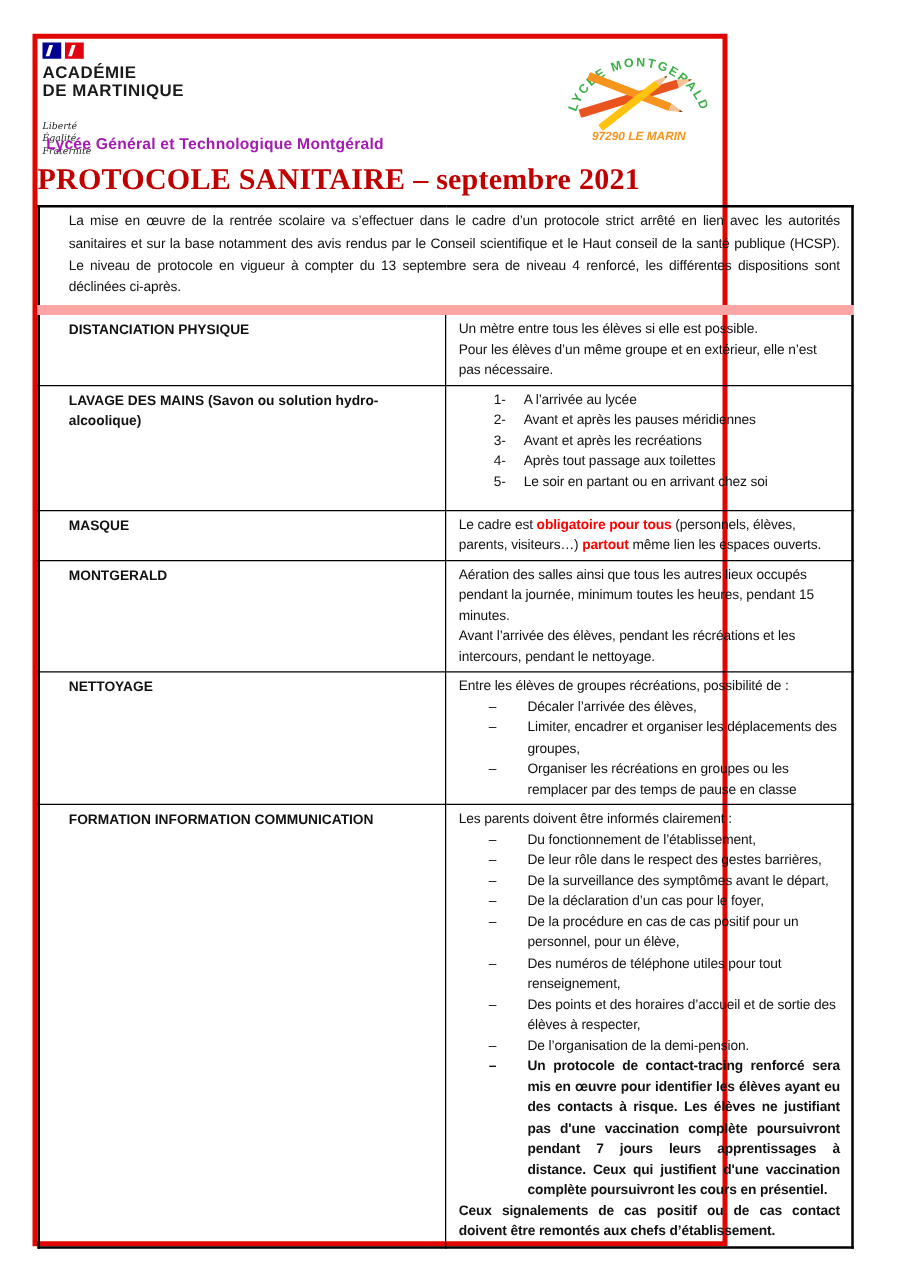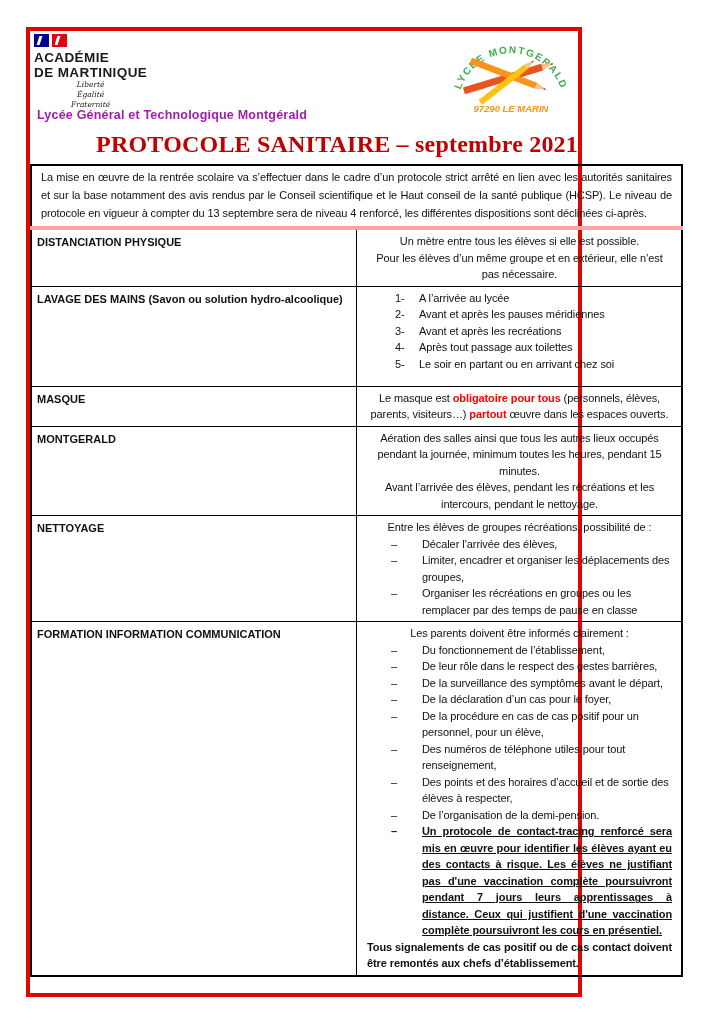--- a/index.html
+++ b/index.html
@@ -8,43 +8,43 @@
 
   
   .hdr{position:relative;height:94px;}
   .gov{position:absolute;left:4px;top:3px;}
   .flag{display:flex;width:34px;height:13px;margin-bottom:3px;}
   .flag .b{width:15px;background:#000091;position:relative;margin-right:3px;}
   .flag .b::after{content:"";position:absolute;left:4px;top:2px;width:3px;height:9px;background:#fff;transform:skewX(-18deg);}
   .flag .r{width:15px;background:#E1000F;position:relative;}
   .flag .r::after{content:"";position:absolute;left:4px;top:2px;width:3px;height:9px;background:#fff;transform:skewX(-18deg);}
   .acad{font-weight:bold;font-size:13.5px;line-height:1.12;letter-spacing:.4px;color:#1a1a1a;}
-  .motto{font-family:"DejaVu Serif",serif;font-style:italic;font-size:7.5px;line-height:1.3;color:#222;margin-top:0;text-align:center;}
+  .motto{font-family:"DejaVu Serif",serif;font-style:italic;font-size:7.5px;line-height:1.3;color:#222;margin-top:16px;}
   .school-name{position:absolute;left:7px;top:77px;color:#a21caf;font-weight:bold;font-size:12.5px;letter-spacing:.2px;}
   .school-logo{position:absolute;right:2px;top:1px;width:130px;height:86px;}
 
   
-  .doc-title{text-align:right;font-family:"Liberation Serif",serif;font-weight:bold;font-size:24px;color:#C00000;margin:6px 0 6px 0;letter-spacing:.2px;}
+  .doc-title{text-align:left;font-family:"Liberation Serif",serif;font-weight:bold;font-size:24px;color:#C00000;margin:6px 0 6px 0;letter-spacing:.2px;}
 
   
   table.protocol{border-collapse:collapse;margin:0 auto;width:653px;table-layout:fixed;border:2px solid #000;}
   td{border:1px solid #000;vertical-align:top;}
-  td.intro{font-size:11px;line-height:1.62;text-align:justify;padding:3px 9px 4px 9px;border-bottom:4px solid #fca5a5;letter-spacing:-.1px;}
-  td.cell-label{width:141px;font-weight:bold;font-size:11px;line-height:1.5;padding:4px 5px;}
+  td.intro{font-size:11px;line-height:1.62;text-align:justify;padding:3px 9px 4px 23px;border-bottom:8px solid #fca5a5;letter-spacing:-.1px;}
+  td.cell-label{width:141px;font-weight:bold;font-size:11px;line-height:1.5;padding:4px 23px;}
   td.cell-content{font-size:11px;line-height:1.5;padding:3px 9px 3px 10px;letter-spacing:-.1px;}
-  .para{margin:0;text-align:center;}
+  .para{margin:0;}
   .para.b{font-weight:bold;text-align:justify;}
   .red{color:#FF0000;font-weight:bold;}
   .numitem{display:flex;margin-left:28px;}
   .numitem .num{flex:none;width:24px;}
   .dashitem{display:flex;margin-left:24px;}
   .dashitem .dash{flex:none;width:19px;}
   .dashitem .txt{flex:1;margin-left:12px;}
   .dashitem.b{font-weight:bold;}
-  .dashitem.b .txt{text-align:justify;text-decoration:underline;}
+  .dashitem.b .txt{text-align:justify;}
 </style>
 </head>
 <body>
 
 <div class="frame">
 
   <div class="hdr">
     <div class="gov">
       <div class="flag">
           <div class="b"></div>
@@ -125,21 +125,21 @@
             </div>
             <div class="numitem">
               <span class="num">5-</span>
               <span>Le soir en partant ou en arrivant chez soi</span>
             </div>
           </td>
         </tr>
         <tr style="height: 40px;">
           <td class="cell-label">MASQUE</td>
           <td class="cell-content">
-            <div class="para"><span>Le masque est </span><span class="red">obligatoire pour tous</span><span> (personnels, élèves, parents,  visiteurs…) </span><span class="red">partout</span><span> œuvre dans les espaces ouverts.</span></div>
+            <div class="para"><span>Le cadre est </span><span class="red">obligatoire pour tous</span><span> (personnels, élèves, parents,  visiteurs…) </span><span class="red">partout</span><span> même lien les espaces ouverts.</span></div>
           </td>
         </tr>
         <tr style="height: 62px;">
           <td class="cell-label">MONTGERALD</td>
           <td class="cell-content">
             <div class="para"><span>Aération des salles ainsi que tous les autres lieux occupés pendant la journée,  minimum toutes les heures, pendant 15 minutes.</span></div>
             <div class="para"><span>Avant l’arrivée des élèves, pendant les récréations et les intercours, pendant le nettoyage.</span></div>
           </td>
         </tr>
         <tr style="height: 98px;">
@@ -193,19 +193,19 @@
               <span class="txt">Des points et des horaires d’accueil et de sortie des élèves à respecter,</span>
             </div>
             <div class="dashitem">
               <span class="dash">–</span>
               <span class="txt">De l’organisation de la demi-pension.</span>
             </div>
             <div class="dashitem b">
               <span class="dash">–</span>
               <span class="txt">Un protocole de contact-tracing renforcé sera mis en œuvre pour identifier les élèves ayant eu des contacts à risque. Les élèves ne justifiant pas d'une vaccination complète poursuivront pendant 7 jours leurs apprentissages à distance. Ceux qui justifient d'une vaccination complète poursuivront les cours en présentiel.</span>
             </div>
-            <div class="para b"><span>Tous signalements de cas positif ou de cas contact doivent être remontés aux chefs d’établissement.</span></div>
+            <div class="para b"><span>Ceux signalements de cas positif ou de cas contact doivent être remontés aux chefs d’établissement.</span></div>
           </td>
         </tr>
       </tbody>
   </table>
 
 </div>
 
 </body></html>

